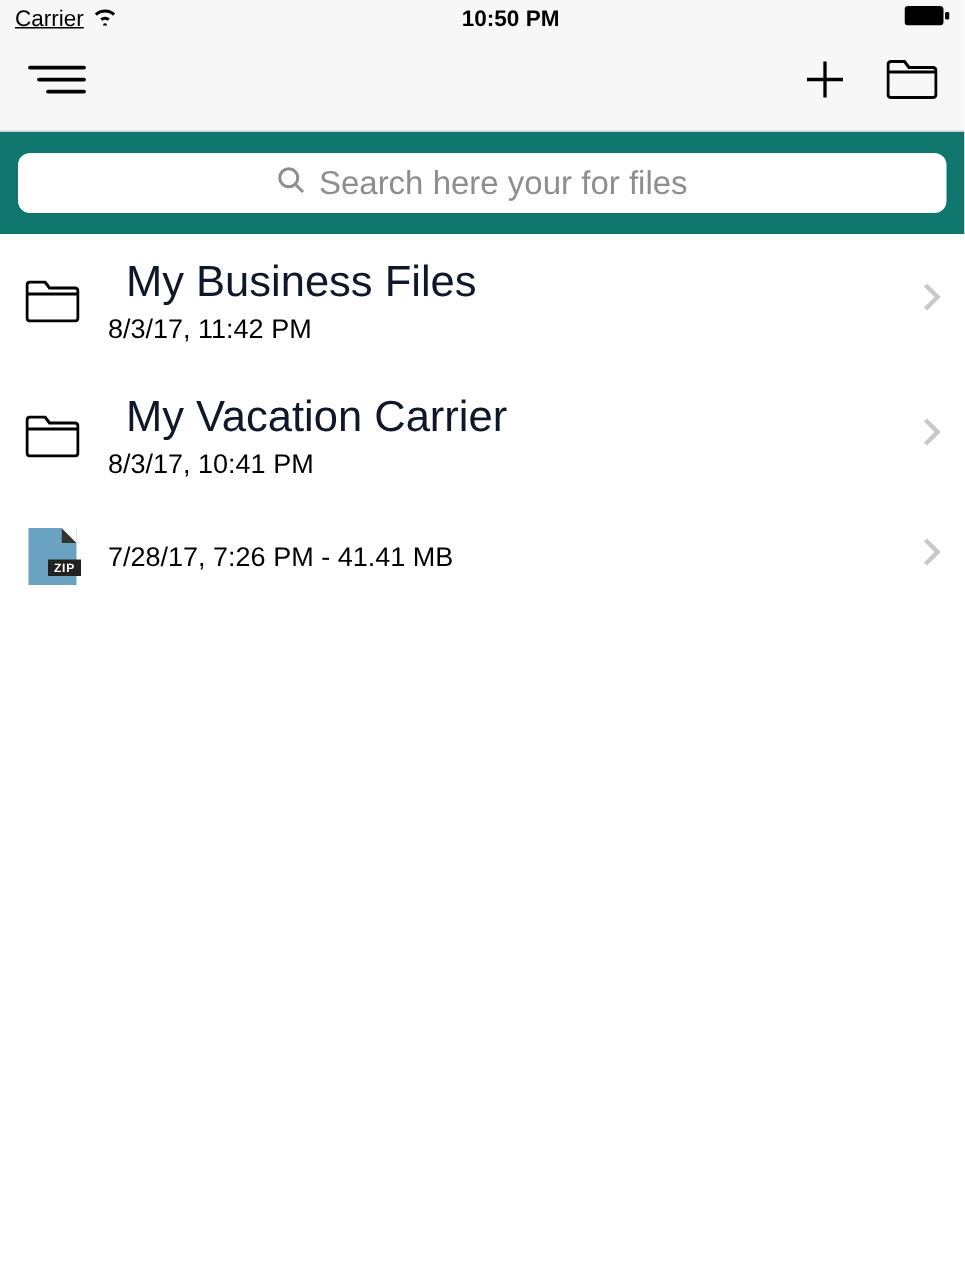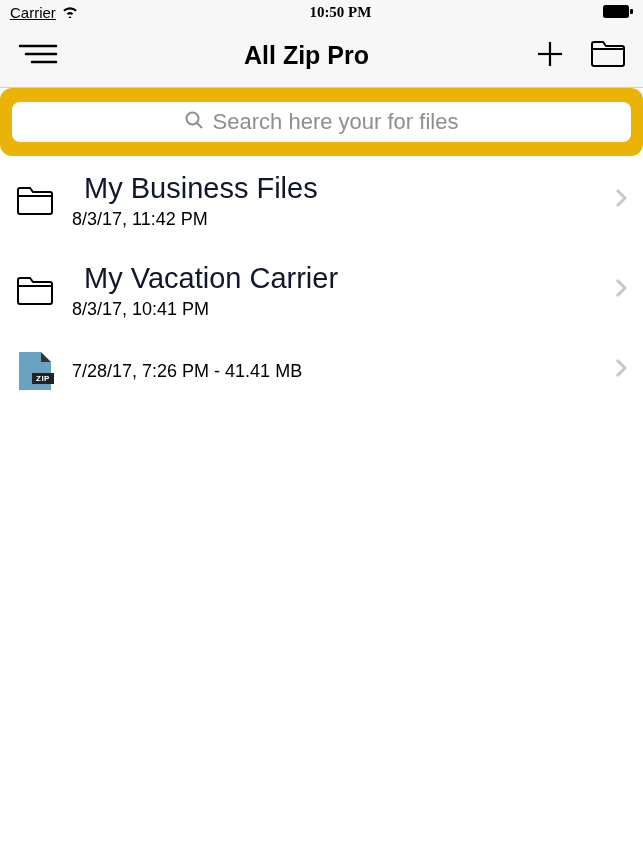--- a/index.html
+++ b/index.html
@@ -55,23 +55,22 @@
       align-items: center;
     }
     .nav-right {
       width: 110px;
       display: flex;
       align-items: center;
       justify-content: flex-end;
       gap: 28px;
     }
     .search-wrap {
-      background: #eab308;
+      background: #0f766e;
       padding: 14px 12px 14px 12px;
-      border-radius: 12px;
     }
     .search-field {
       height: 40px;
       background: #ffffff;
       border-radius: 8px;
       display: flex;
       align-items: center;
       justify-content: center;
       gap: 10px;
       color: #8d8d92;
@@ -150,42 +149,41 @@
 
 <div class="status-bar">
   <div class="status-left">
     <span>Carrier</span>
     <span>
       <svg width="16" height="12" viewBox="0 0 16 12">
         <path d="M8 10.5a1.3 1.3 0 1 0 0 2.6 1.3 1.3 0 0 0 0-2.6zm-3.2-3.1a5 5 0 0 1 6.4 0l-1.4 1.5a3 3 0 0 0-3.6 0zM1.2 4A10 10 0 0 1 14.8 4l-1.4 1.5a8 8 0 0 0-10.8 0z" fill="#000"></path>
       </svg>
     </span>
   </div>
-  <div style="font-weight:600;font-family:Liberation Serif, serif;">10:50 PM</div>
+  <div style="font-weight:600;">10:50 PM</div>
   <div class="status-right">
     <span>
       <svg width="30" height="13" viewBox="0 0 30 13">
         <rect x="0" y="0" width="26" height="13" rx="2.5" fill="#000"></rect>
         <rect x="27" y="4" width="3" height="5" rx="1" fill="#000"></rect>
       </svg>
     </span>
   </div>
 </div>
 
 <div class="nav-bar">
   <div class="nav-left">
     <span>
       <svg width="40" height="22" viewBox="0 0 40 22" stroke="#000" stroke-width="2.5" stroke-linecap="round">
         <line x1="2" y1="3" x2="38" y2="3"></line>
         <line x1="8" y1="11" x2="38" y2="11"></line>
         <line x1="14" y1="19" x2="38" y2="19"></line>
       </svg>
     </span>
   </div>
-  <div class="nav-title">All Zip Pro</div>
   <div class="nav-right">
     <span>
       <svg width="26" height="26" viewBox="0 0 26 26" stroke="#000" stroke-width="2.2">
         <line x1="13" y1="1" x2="13" y2="25"></line>
         <line x1="1" y1="13" x2="25" y2="13"></line>
       </svg>
     </span>
     <span>
       <svg width="34" height="26" viewBox="0 0 34 26" fill="none" stroke="#000" stroke-width="2">
         <path d="M1 7 V23 a2 2 0 0 0 2 2 H31 a2 2 0 0 0 2-2 V7 a2 2 0 0 0-2-2 H15 L12 1 H3 a2 2 0 0 0-2 2 Z"></path>

